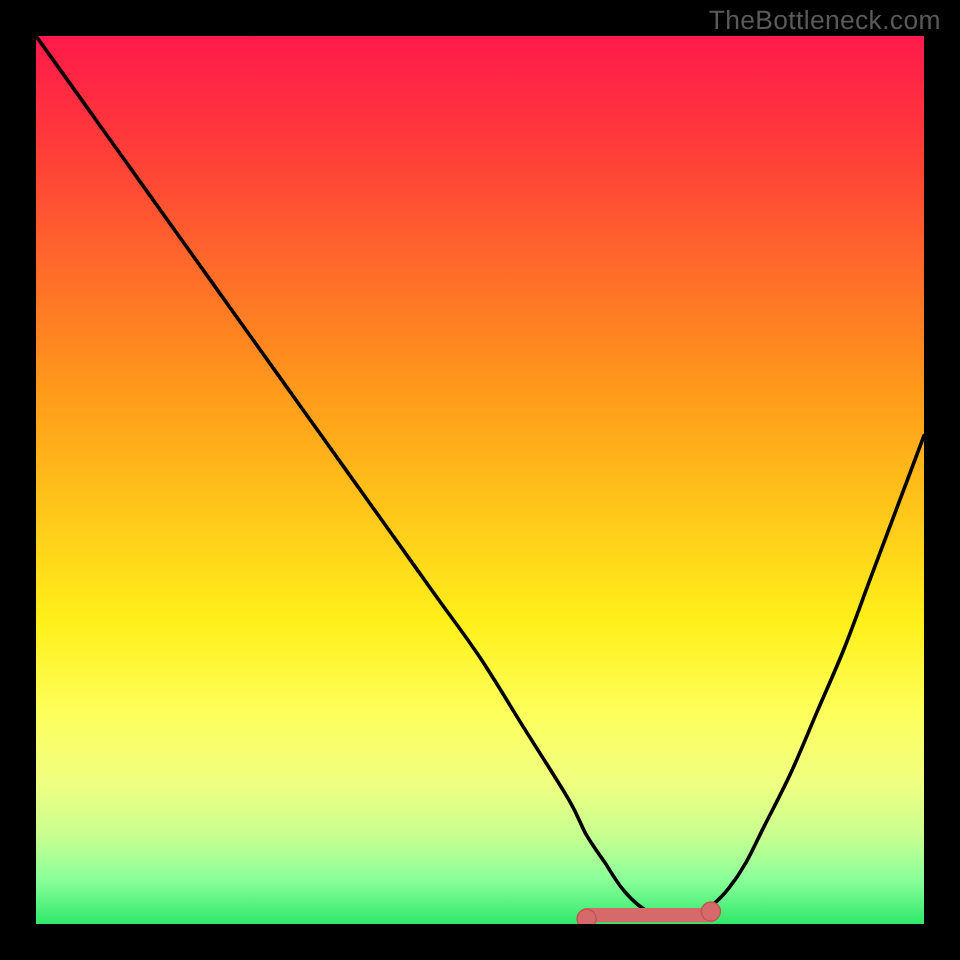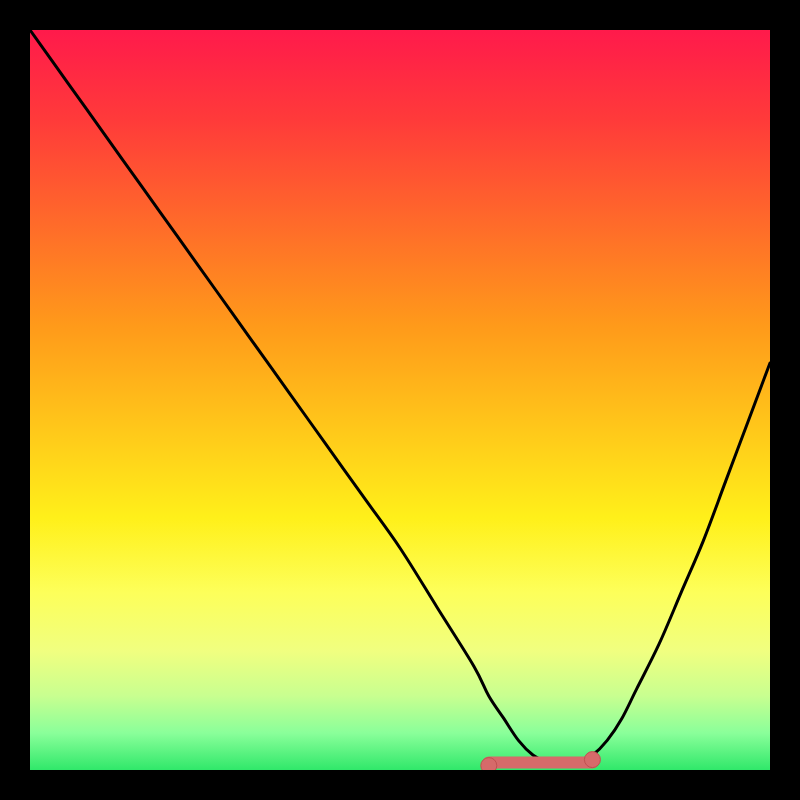--- a/index.html
+++ b/index.html
@@ -52,20 +52,21 @@
   svg.curve {
     position: absolute;
     left: 0; top: 0;
   }
 </style>
 </head>
 <body>
 
 <div class="frame">
 
+  <div class="watermark">TheBottleneck.com</div>
 
   <div class="plot-area">
     <div class="gradient-bg"></div>
 
     <svg class="curve" width="740" height="740" viewBox="0 0 740 740">
       <g>
         <path id="curve-path" fill="none" stroke="#000000" stroke-width="3" stroke-linecap="round" stroke-linejoin="round" d="M 0.0 0.0 C 6.2 8.6, 24.7 34.5, 37.0 51.8 C 49.3 69.1, 61.7 86.3, 74.0 103.6 C 86.3 120.9, 98.7 138.1, 111.0 155.4 C 123.3 172.7, 135.7 189.9, 148.0 207.2 C 160.3 224.5, 172.7 241.7, 185.0 259.0 C 197.3 276.3, 209.7 293.5, 222.0 310.8 C 234.3 328.1, 246.7 345.3, 259.0 362.6 C 271.3 379.9, 283.7 397.1, 296.0 414.4 C 308.3 431.7, 320.7 448.9, 333.0 466.2 C 345.3 483.5, 357.7 499.5, 370.0 518.0 C 382.3 536.5, 394.7 557.5, 407.0 577.2 C 419.3 596.9, 435.4 621.6, 444.0 636.4 C 452.6 651.2, 453.9 657.4, 458.8 666.0 C 463.7 674.6, 468.7 680.8, 473.6 688.2 C 478.5 695.6, 483.5 704.2, 488.4 710.4 C 493.3 716.6, 498.3 721.5, 503.2 725.2 C 508.1 728.9, 513.1 731.4, 518.0 732.6 C 522.9 733.8, 527.9 732.6, 532.8 732.6 C 537.7 732.6, 542.7 733.8, 547.6 732.6 C 552.5 731.4, 557.5 728.9, 562.4 725.2 C 567.3 721.5, 572.3 716.6, 577.2 710.4 C 582.1 704.2, 587.1 696.8, 592.0 688.2 C 596.9 679.6, 600.6 670.9, 606.8 658.6 C 613.0 646.3, 621.6 630.2, 629.0 614.2 C 636.4 598.2, 643.8 579.7, 651.2 562.4 C 658.6 545.1, 666.0 529.1, 673.4 510.6 C 680.8 492.1, 688.2 471.1, 695.6 451.4 C 703.0 431.7, 710.4 411.9, 717.8 392.2 C 725.2 372.5, 736.3 342.9, 740.0 333.0"></path>
       </g>
       <g id="highlight-group">
           <line x1="458.8" y1="732.6" x2="562.4" y2="732.6" stroke="#d66a6a" stroke-width="12" stroke-linecap="round"></line>

